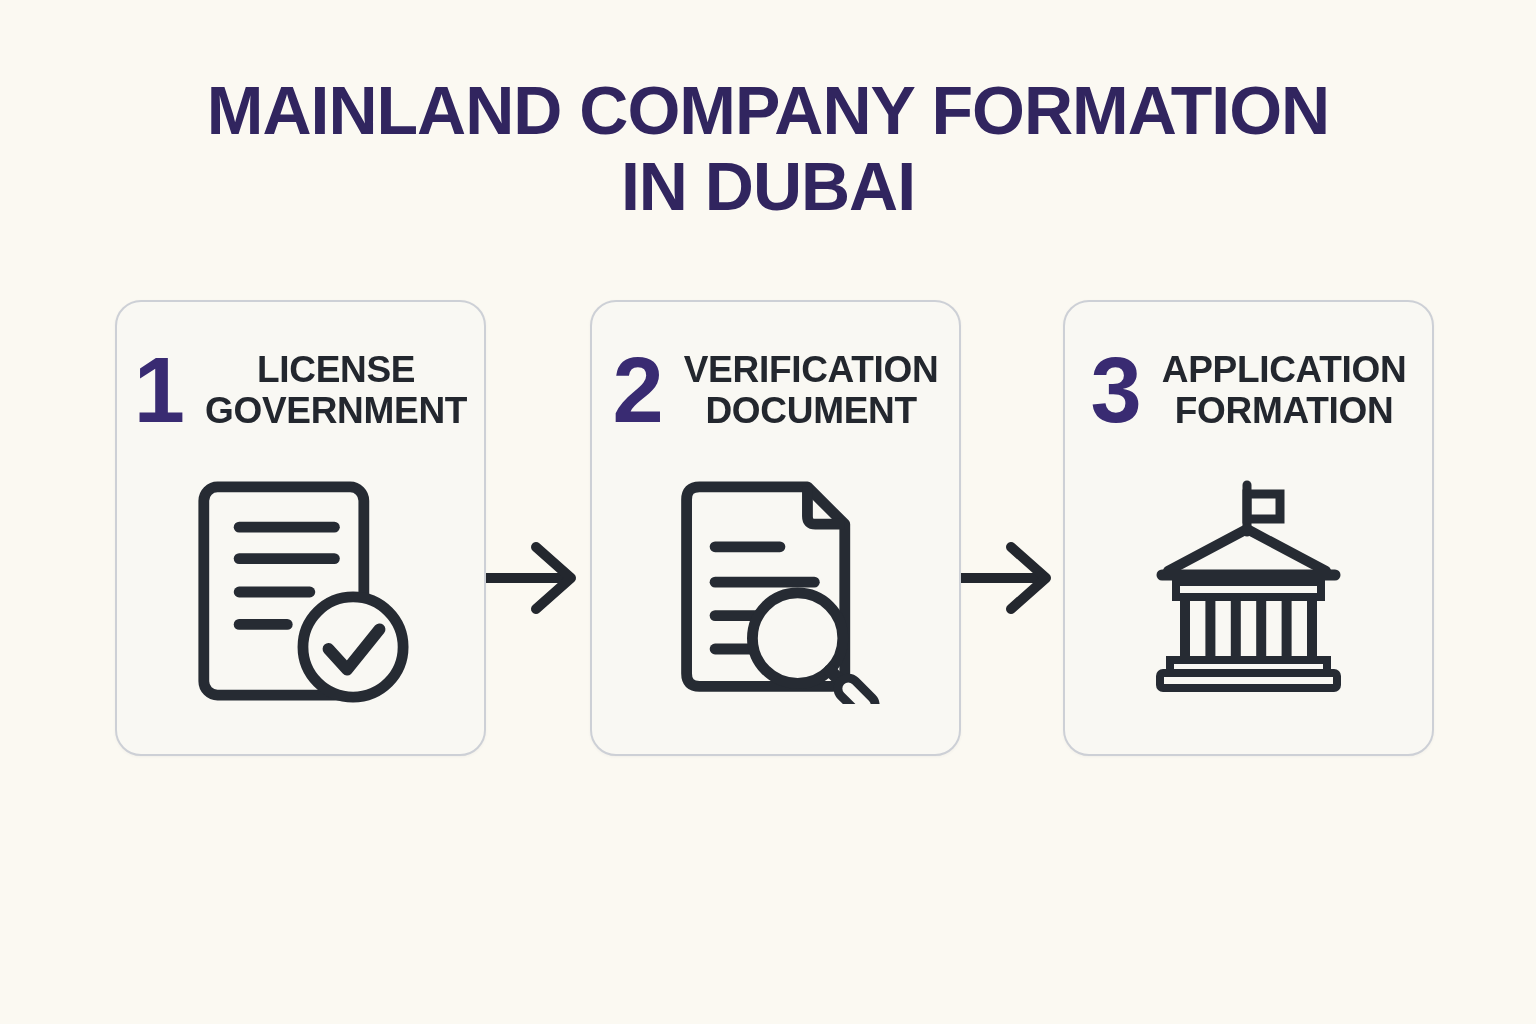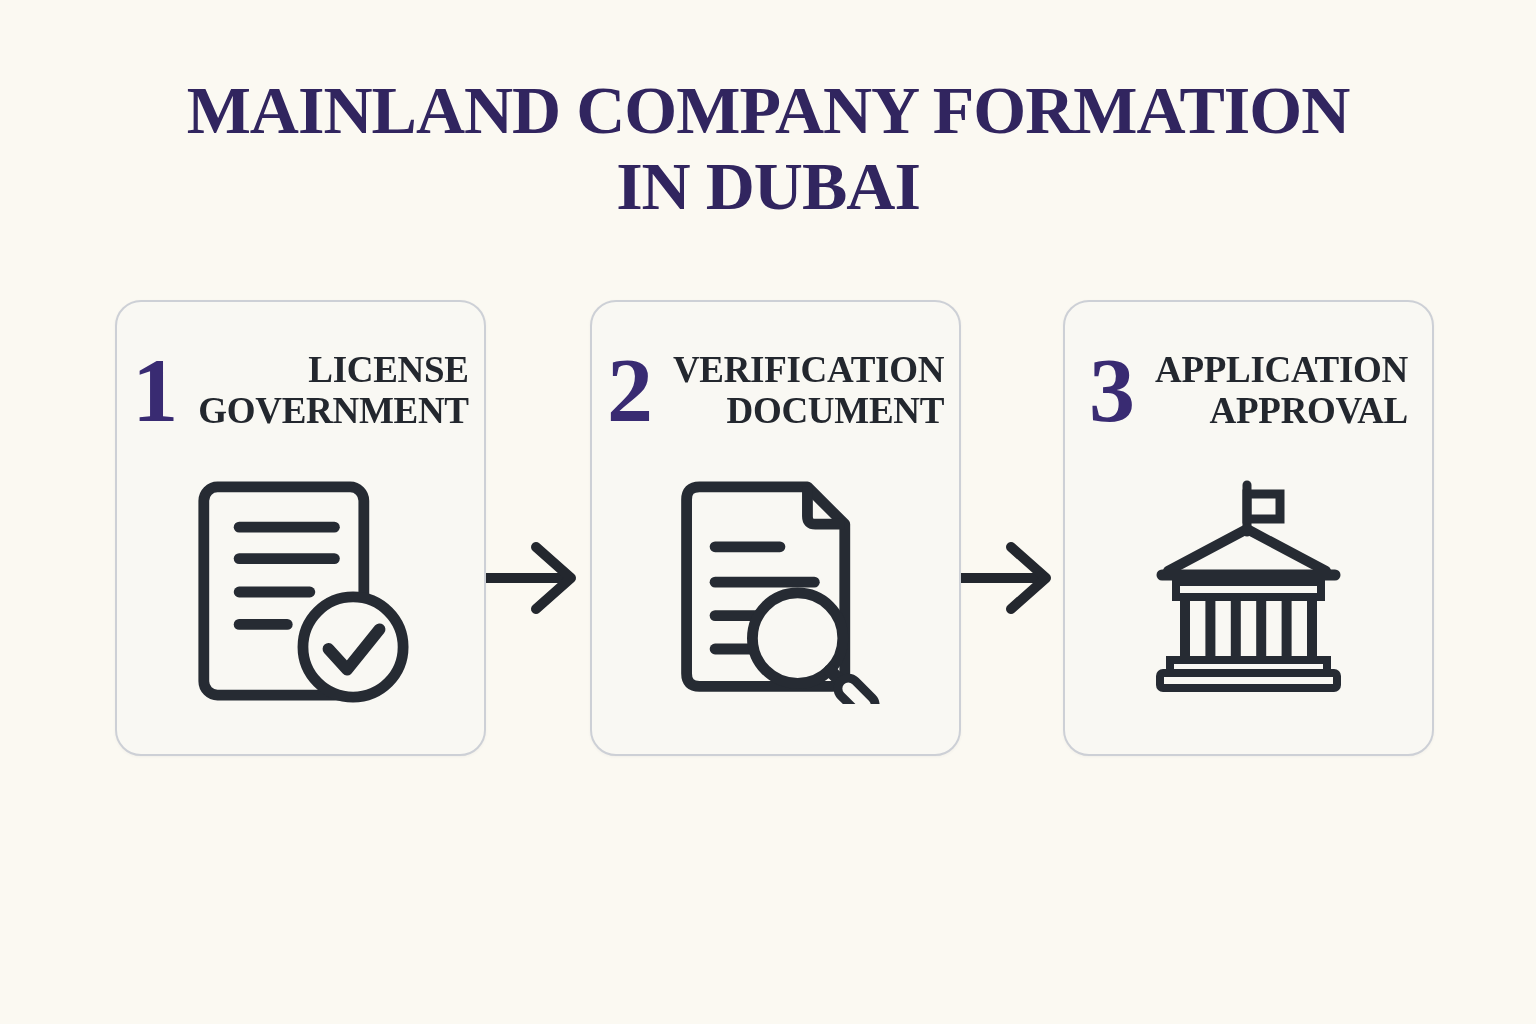--- a/index.html
+++ b/index.html
@@ -7,21 +7,20 @@
   body {
     font-family: "Liberation Sans", sans-serif;
     background: #FBF9F2;
     overflow: hidden;
   }
   .canvas {
     position: relative;
     width: 1256px;
     height: 1024px;
     background: #FBF9F2;
-    font-family: Liberation Serif, serif;
   }
   .title {
     position: absolute;
     top: 72px;
     left: 0;
     width: 1536px;
     text-align: center;
     color: #31255F;
     font-weight: bold;
     font-size: 68px;
@@ -58,21 +57,21 @@
     font-weight: bold;
     font-size: 92px;
     line-height: 88px;
   }
   .step-label {
     color: #23272E;
     font-weight: bold;
     font-size: 37px;
     line-height: 41px;
     letter-spacing: -0.3px;
-    text-align: right;
+    text-align: center;
   }
   .step-label span { display: block; }
   .icon-wrap {
     margin-top: 42px;
     flex: 1;
     display: flex;
     align-items: flex-start;
     justify-content: center;
   }
   .arrow {
@@ -147,21 +146,21 @@
   <svg class="arrow a2" width="97" height="84" viewBox="0 0 97 84" fill="none">
     <line x1="3" y1="42" x2="82" y2="42" stroke="#23272E" stroke-width="10"></line>
     <path d="M53 11 L88 42 L53 73" stroke="#23272E" stroke-width="10" stroke-linecap="round" stroke-linejoin="round" fill="none"></path>
   </svg>
 
   <div class="card c3">
     <div class="card-header">
       <div class="step-number">3</div>
       <div class="step-label">
         <span>APPLICATION</span>
-        <span>APPROVAL</span>
+        <span>FORMATION</span>
       </div>
     </div>
     <div class="icon-wrap">
 
       <svg width="185" height="217" viewBox="0 0 185 217" fill="none">
         <line x1="91" y1="7" x2="91" y2="54" stroke="#262B33" stroke-width="9" stroke-linecap="round"></line>
         <rect x="91" y="16" width="33" height="25" stroke="#262B33" stroke-width="9" fill="none"></rect>
         <path d="M12 93 L91 51 L170 93" stroke="#262B33" stroke-width="10" stroke-linecap="round" stroke-linejoin="round" fill="none"></path>
         <line x1="6" y1="97" x2="179" y2="97" stroke="#262B33" stroke-width="11" stroke-linecap="round"></line>
         <rect x="20" y="104" width="145" height="15" stroke="#262B33" stroke-width="8" fill="none"></rect>

